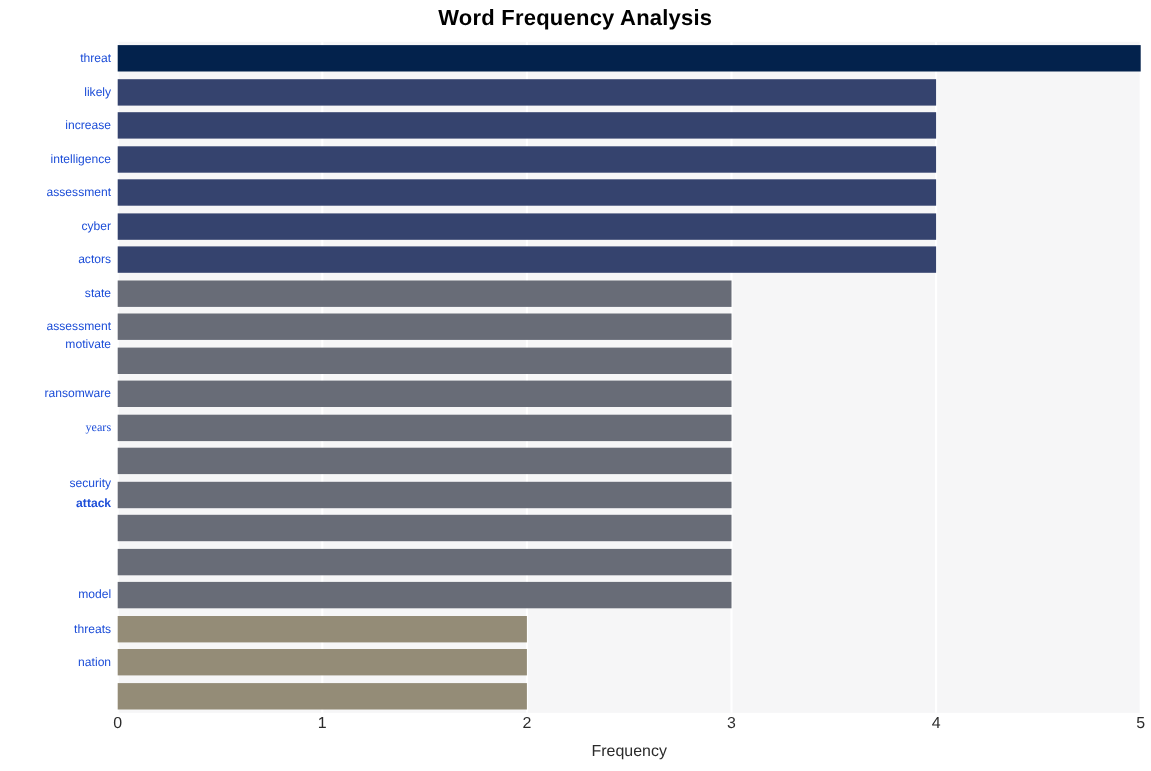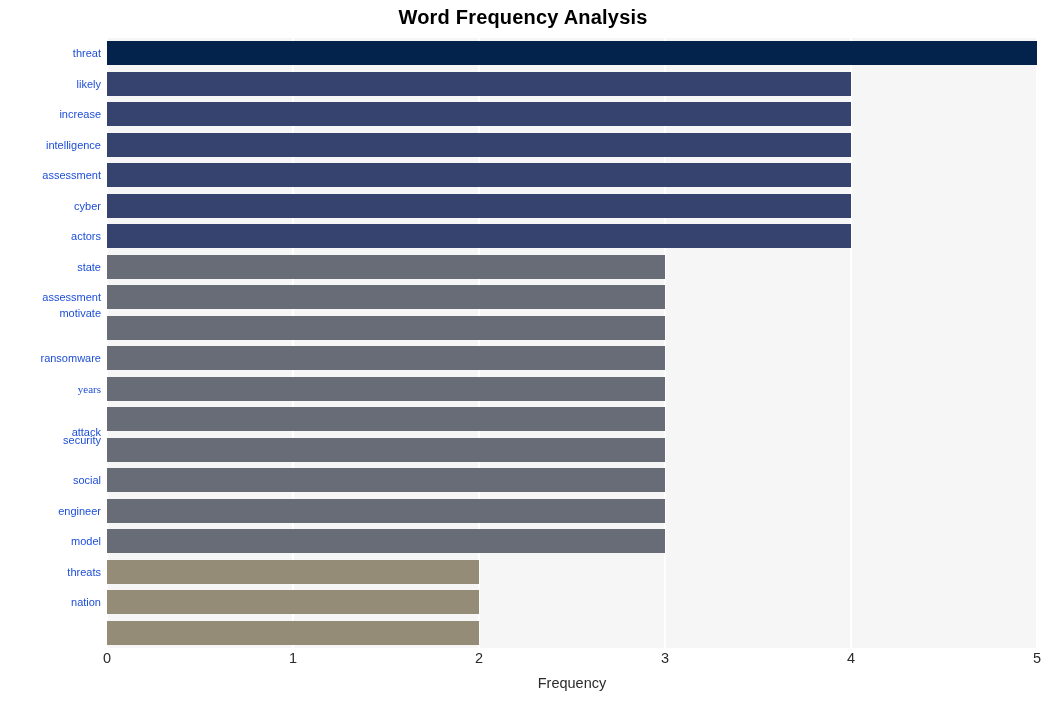--- a/index.html
+++ b/index.html
@@ -211,23 +211,21 @@
       <div class="y-tick" style="top: 91.5px; height: 30.5px; line-height: 30.5px;">intelligence</div>
       <div class="y-tick" style="top: 122px; height: 30.5px; line-height: 30.5px;">assessment</div>
       <div class="y-tick" style="top: 152.5px; height: 30.5px; line-height: 30.5px;">cyber</div>
       <div class="y-tick" style="top: 183px; height: 30.5px; line-height: 30.5px;">actors</div>
       <div class="y-tick" style="top: 213.5px; height: 30.5px; line-height: 30.5px;">state</div>
       <div class="y-tick" style="top: 244px; height: 30.5px; line-height: 30.5px;">assessment</div>
       <div class="y-tick" style="top: 260px; height: 30.5px; line-height: 30.5px;">motivate</div>
       <div class="y-tick" style="top: 305px; height: 30.5px; line-height: 30.5px;">ransomware</div>
       <div class="y-tick" style="top: 335.5px; height: 30.5px; line-height: 30.5px; font-family: Liberation Serif, serif;">years</div>
       <div class="y-tick" style="top: 387px; height: 30.5px; line-height: 30.5px;">security</div>
-      <div class="y-tick" style="top: 379px; height: 30.5px; line-height: 30.5px;">attack</div>
-      <div class="y-tick" style="top: 427px; height: 30.5px; line-height: 30.5px;">social</div>
-      <div class="y-tick" style="top: 457.5px; height: 30.5px; line-height: 30.5px;">engineer</div>
+      <div class="y-tick" style="top: 405px; height: 30.5px; line-height: 30.5px; font-weight: bold;">attack</div>
       <div class="y-tick" style="top: 488px; height: 30.5px; line-height: 30.5px;">model</div>
       <div class="y-tick" style="top: 518.5px; height: 30.5px; line-height: 30.5px;">threats</div>
       <div class="y-tick" style="top: 549px; height: 30.5px; line-height: 30.5px;">nation</div>
     </div>
 
   <div id="x-tick-labels">
       <div class="x-tick" style="left: 0px;">0</div>
       <div class="x-tick" style="left: 186px;">1</div>
       <div class="x-tick" style="left: 372px;">2</div>
       <div class="x-tick" style="left: 558px;">3</div>

